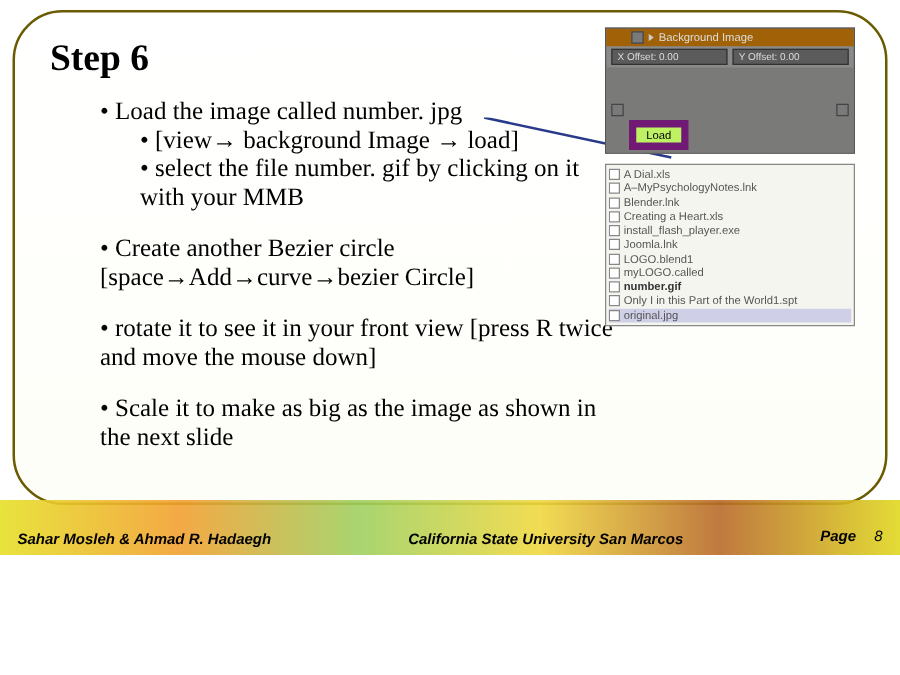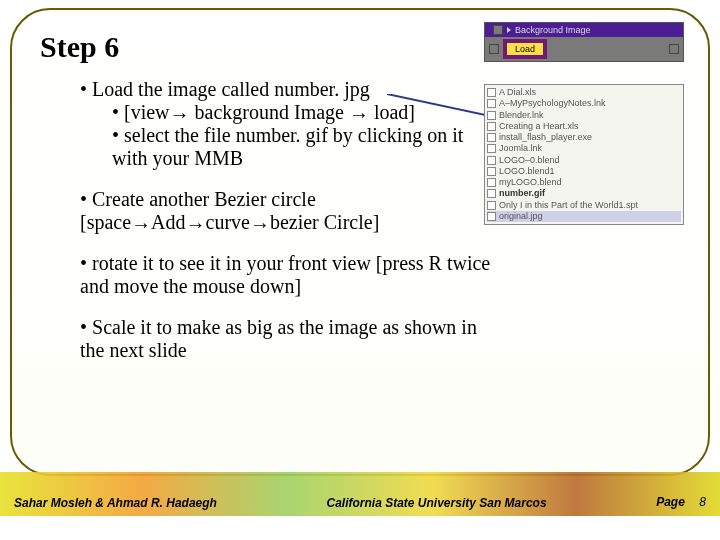--- a/index.html
+++ b/index.html
@@ -1,19 +1,19 @@
 <!DOCTYPE html>
 <html><head>
 <meta charset="utf-8">
 <style>
   * { box-sizing: border-box; margin: 0; padding: 0; }
   html, body { width: 720px; height: 540px; overflow: hidden; font-family: "Times New Roman", serif; }
   .slide {
     position: relative;
-    width: 720px; height: 516px;
+    width: 720px; height: 444px;
     background: #fff;
     text-decoration: underline;
   }
   .frame {
     position: absolute;
     left: 10px; top: 8px; right: 10px; bottom: 40px;
     border: 2px solid #6a5a00;
     border-radius: 40px;
     background: linear-gradient(#ffffff, #fefef8);
     padding: 20px 28px 20px 28px;
@@ -43,43 +43,43 @@
     font-family: Arial, sans-serif;
   }
   .panel {
     background: #8a8a8a;
     border: 1px solid #555;
     width: 200px;
     font-size: 9px;
     color: #ddd;
   }
   .panel-header {
-    background: #4c1d95;
-    padding: 2px 8px;
+    background: #a16207;
+    padding: 2px 20px;
     font-size: 9px;
     display: flex;
     gap: 4px;
     align-items: center;
   }
   .tri { display:inline-block; width:0;height:0;border-left:4px solid #ccc;border-top:3px solid transparent;border-bottom:3px solid transparent;}
   .panel-row { display:flex; gap:4px; padding:2px 4px; align-items:center;}
   .field {
     background:#5b5b5b; border:1px solid #333; color:#ddd;
     padding:1px 4px; font-size:8px; flex:1;
     display:flex; justify-content:space-between;
   }
   .btn {
-    background:#fde047; border:4px solid #701a75; color:#000;
-    padding:1px 8px; font-size:9px;
+    background:#bef264; border:6px solid #701a75; color:#000;
+    padding:1px 8px; font-size:9px;margin-top:40px;
   }
   .small-icon {
     width:10px;height:10px;background:#7a7a7a;border:1px solid #444;display:inline-block;
   }
   .filelist {
-    margin-top: 22px;
+    margin-top: 8px;
     background: #f5f5f0;
     border: 1px solid #888;
     width: 200px;
     font-size: 9px;
     color: #555;
     line-height: 1.25;
     padding: 2px 2px;
   }
   .filelist .row { display:flex; align-items:center; gap:3px; white-space:nowrap; overflow:hidden;}
   .filelist .icon { width:9px;height:9px;border:1px solid #888;background:#fff;display:inline-block;flex:none;}
@@ -134,20 +134,28 @@
       <line x1="0" y1="0" x2="150" y2="32" stroke="#2a3a8a" stroke-width="2"></line>
     </svg>
 
     <div class="sidebar">
       <div class="panel">
         <div class="panel-header">
           <span class="small-icon"></span>
           <span class="tri"></span>
           <span>Background Image</span>
         </div>
+        <div class="panel-row">
+          <div class="field">
+            <span>X Offset: 0.00</span>
+          </div>
+          <div class="field">
+            <span>Y Offset: 0.00</span>
+          </div>
+        </div>
         <div class="panel-row" style="background:#7a7a78;">
           <span class="small-icon"></span>
           <span class="btn">Load</span>
           <span class="small-icon" style="margin-left:auto;"></span>
         </div>
       </div>
 
       <div class="filelist">
         <div class="row">
             <span class="icon"></span>
@@ -168,29 +176,25 @@
         <div class="row">
             <span class="icon"></span>
             <span>install_flash_player.exe</span>
           </div>
         <div class="row">
             <span class="icon"></span>
             <span>Joomla.lnk</span>
           </div>
         <div class="row">
             <span class="icon"></span>
-            <span>LOGO–0.blend</span>
-          </div>
-        <div class="row">
-            <span class="icon"></span>
             <span>LOGO.blend1</span>
           </div>
         <div class="row">
             <span class="icon"></span>
-            <span>myLOGO.blend</span>
+            <span>myLOGO.called</span>
           </div>
         <div class="row bold">
             <span class="icon"></span>
             <span>number.gif</span>
           </div>
         <div class="row">
             <span class="icon"></span>
             <span>Only I in this Part of the World1.spt</span>
           </div>
         <div class="row sel">

